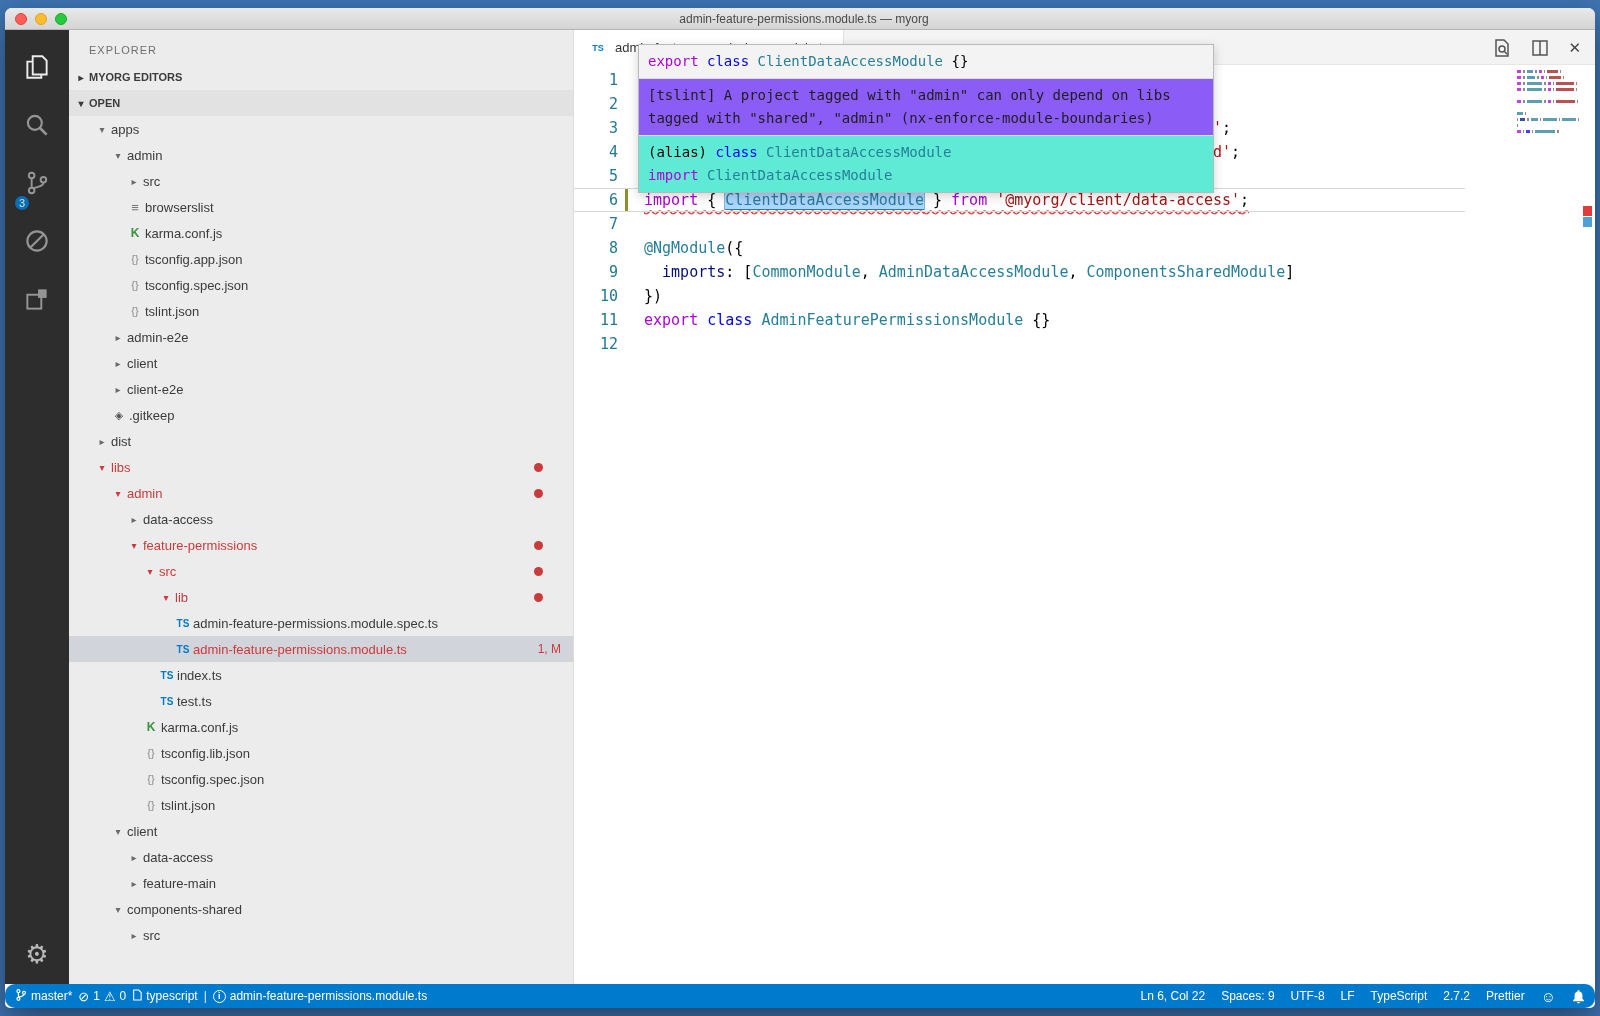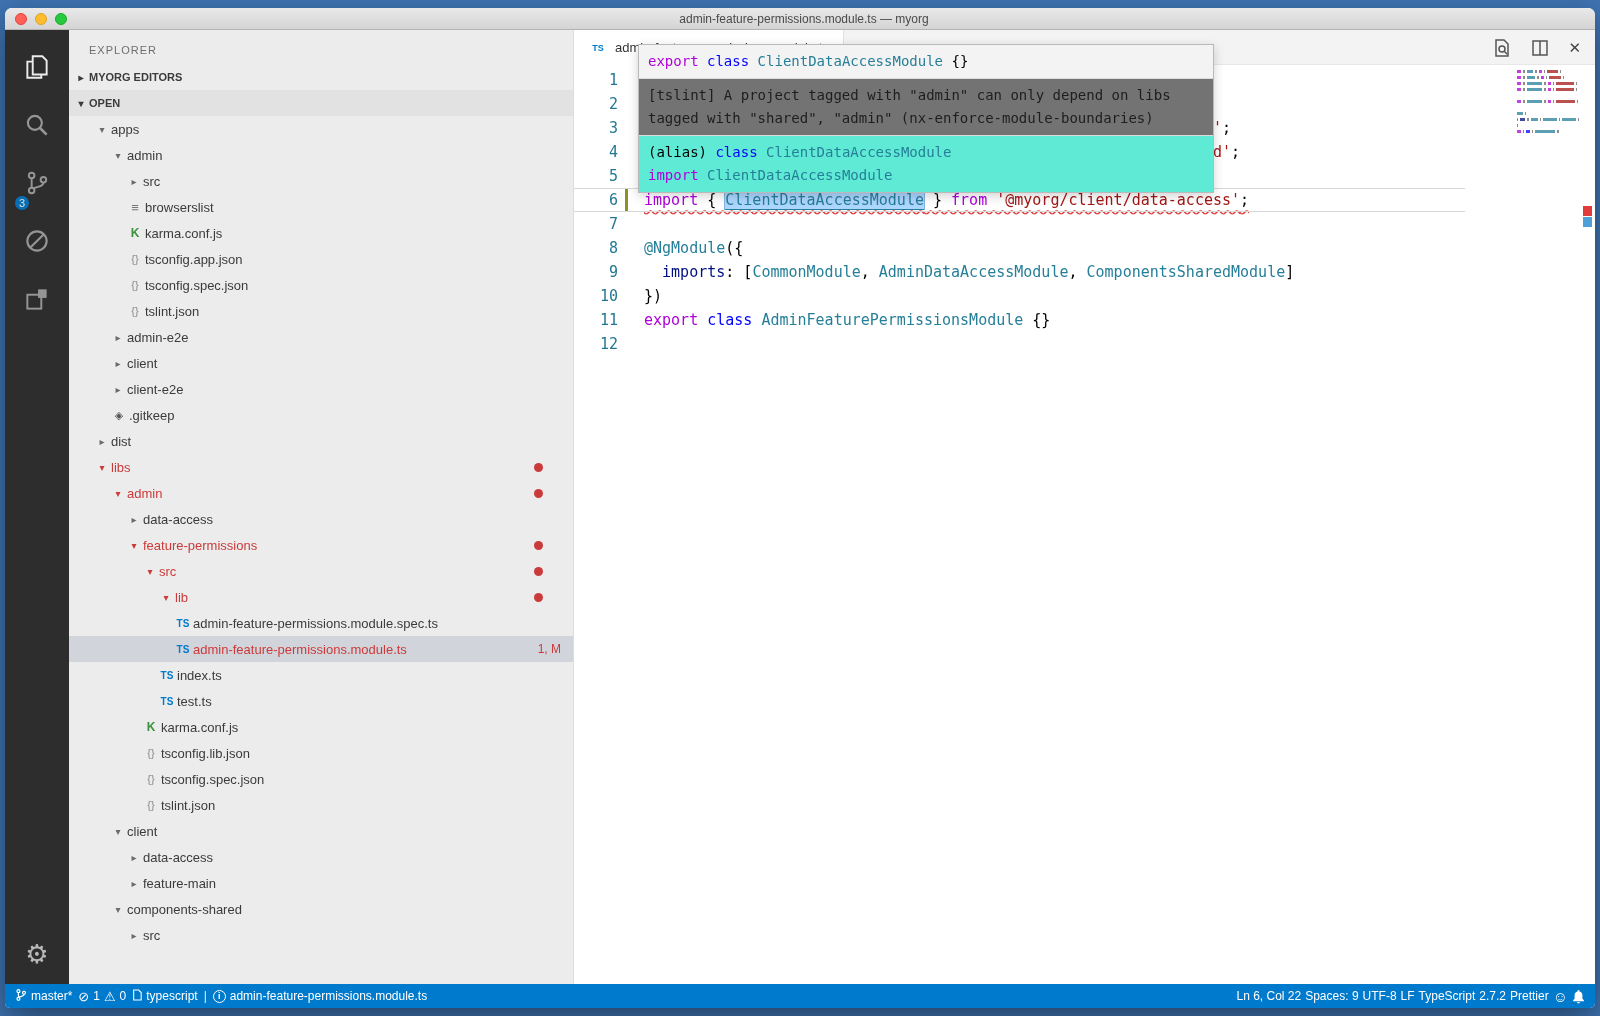--- a/index.html
+++ b/index.html
@@ -72,36 +72,36 @@
   .tk-s { color:#A31515; } .tk-p { color:#000; } .tk-pr { color:#001080; }
   .tk-hl { color:#267F99; background:#ADD6FF; border:1px solid #84b3e0; margin:-1px; text-decoration:underline; }
   .squiggle { text-decoration:underline; text-decoration-style:wavy; text-decoration-color:#e23b3b; text-underline-offset:4px; text-decoration-skip-ink:none; }
 
   
   .hover { position:absolute; left:64px; top:14px; width:576px; z-index:20; background:#fff;
     border:1px solid #b9b9b9; box-shadow:0 3px 10px rgba(0,0,0,.18);
     font-family:"DejaVu Sans Mono","Liberation Mono",monospace; font-size:14px; line-height:23px; }
   .hover-sec { padding:5px 9px; }
   .hover-sec.sig { background:#f3f3f3; border-bottom:1px solid #dcdcdc; }
-  .hover-sec.msg { background:#737373; border-bottom:1px solid #dcdcdc; color:#1e1e1e; }
+  .hover-sec.msg { background:#8b5cf6; border-bottom:1px solid #dcdcdc; color:#1e1e1e; }
   .hover-sec.alias { background:#5eead4; }
 
   
   .minimap { position:absolute; right:16px; top:40px; width:62px; }
   .mm-line { height:3px; margin-bottom:3px; display:flex; gap:2px; }
   .mm-seg { height:3px; display:inline-block; opacity:.75; }
   .ruler { position:absolute; right:0; top:36px; bottom:0; width:14px; }
   .mark-red { position:absolute; right:3px; top:140px; width:9px; height:10px; background:#e23b3b; }
   .mark-blue { position:absolute; right:3px; top:151px; width:9px; height:10px; background:#4f9fd8; }
 
   
   .statusbar { height:24px; flex:0 0 24px; background:#007ACC; color:#fff; font-size:12px;
-    display:flex; align-items:flex-end; justify-content:space-between; padding:0 10px; }
+    display:flex; align-items:flex-end; justify-content:space-between; padding:0 10px;border-radius:10px; }
   .sb-left, .sb-right { display:flex; align-items:center; gap:6px; height:100%; }
-  .sb-right { gap:4px; }
+  .sb-right { gap:16px; }
   .sb-item { display:flex; align-items:center; gap:4px; cursor:pointer; height:100%; }
   .glyph { font-size:13px; line-height:1; }
   .info-circ { width:13px; height:13px; border:1px solid #fff; border-radius:50%; font-size:9px;
     display:inline-flex; align-items:center; justify-content:center; font-weight:bold; }
   .sb-sep { opacity:.9; }
 </style>
 </head>
 <body>
 
 <div class="window">

